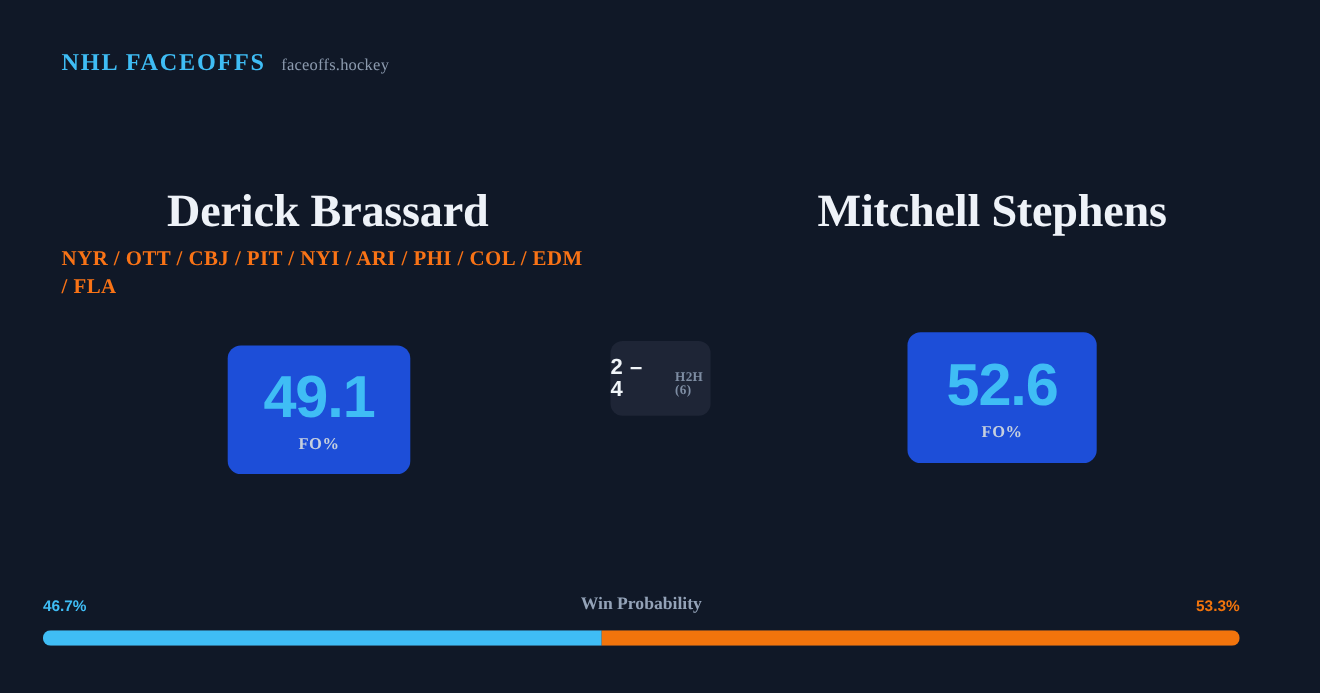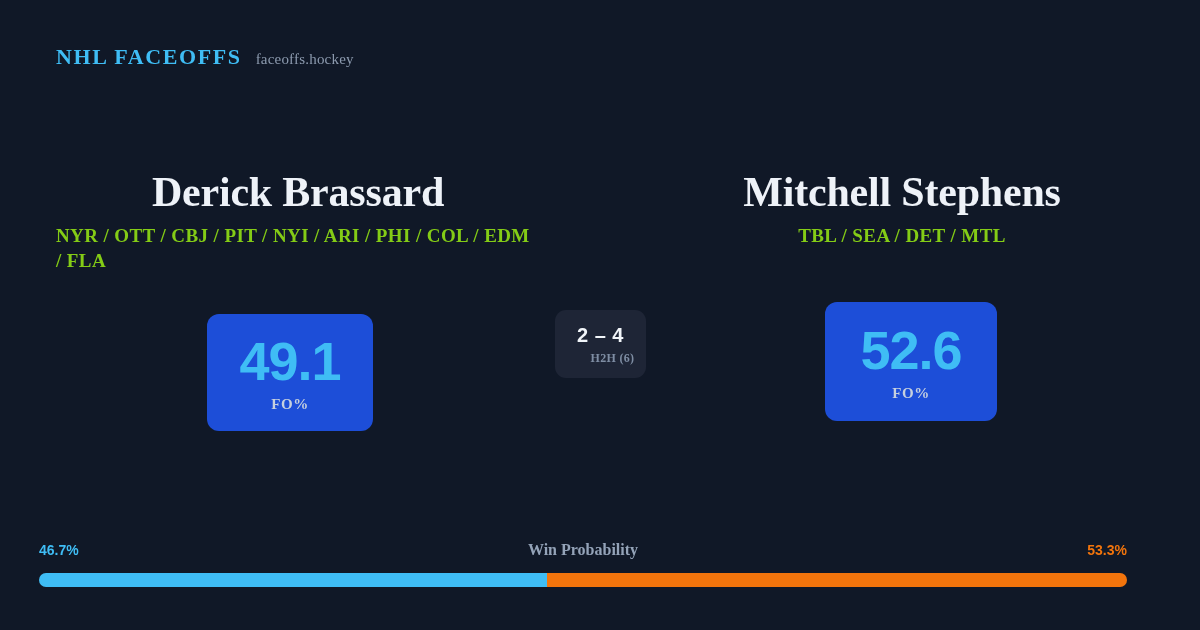--- a/index.html
+++ b/index.html
@@ -72,21 +72,21 @@
     line-height:1.08;
     color:#EEF2F8;
     letter-spacing:-0.2px;
   }
 
   .player-teams {
     margin-top:9px;
     font-family:"Liberation Serif", "DejaVu Serif", serif;
     font-size:19px;
     font-weight:700;
-    color:#84cc16;
+    color:#f97316;
     letter-spacing:0.4px;
     line-height:1.28;
   }
   .player-left .player-teams { text-align:left; }
 
   
   .stat-card {
     position:absolute;
     background:#1d4ed8;
     border-radius:12px;
@@ -133,21 +133,21 @@
 
   .h2h-card {
     position:absolute;
     left:555px;
     top:310px;
     width:91px;
     height:68px;
     background:#1E2536;
     border-radius:11px;
     display:flex;
-    flex-direction:column;
+    flex-direction:row;
     align-items:center;
     justify-content:center;
   }
   .h2h-score {
     font-family:"Liberation Sans", "DejaVu Sans", sans-serif;
     font-size:20px;
     font-weight:700;
     color:#F1F5F9;
     line-height:1;
     letter-spacing:0.5px;
@@ -227,21 +227,20 @@
 
   <div class="matchup">
 
     <div class="player player-left">
       <div class="player-name">Derick Brassard</div>
       <div class="player-teams">NYR / OTT / CBJ / PIT / NYI / ARI / PHI / COL / EDM / FLA</div>
     </div>
 
     <div class="player player-right">
       <div class="player-name">Mitchell Stephens</div>
-      <div class="player-teams">TBL / SEA / DET / MTL</div>
     </div>
 
   </div>
 
 
   <div class="h2h-card">
     <div class="h2h-score">2 – 4</div>
     <div class="h2h-label">H2H (6)</div>
   </div>
 

